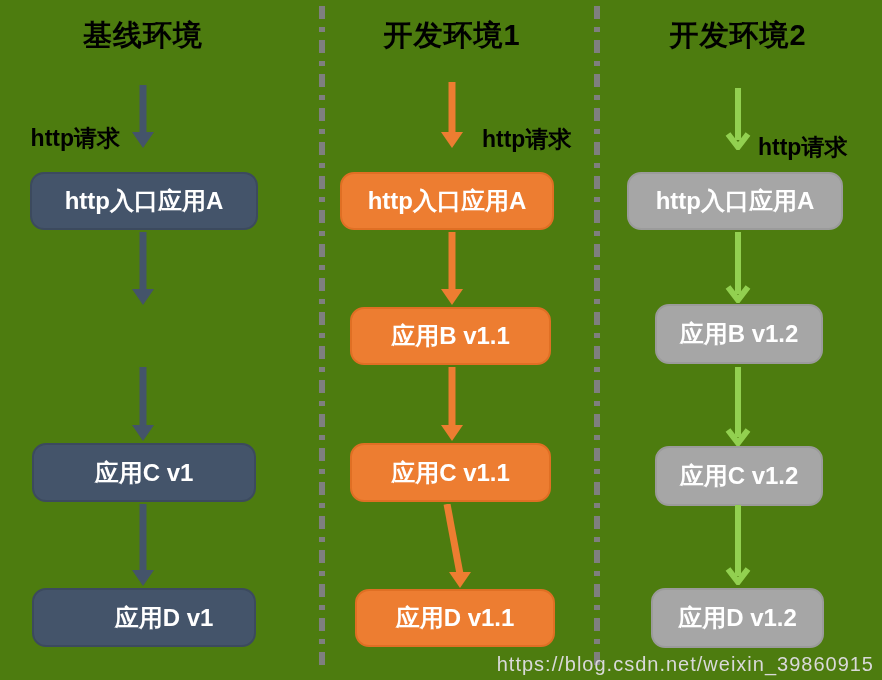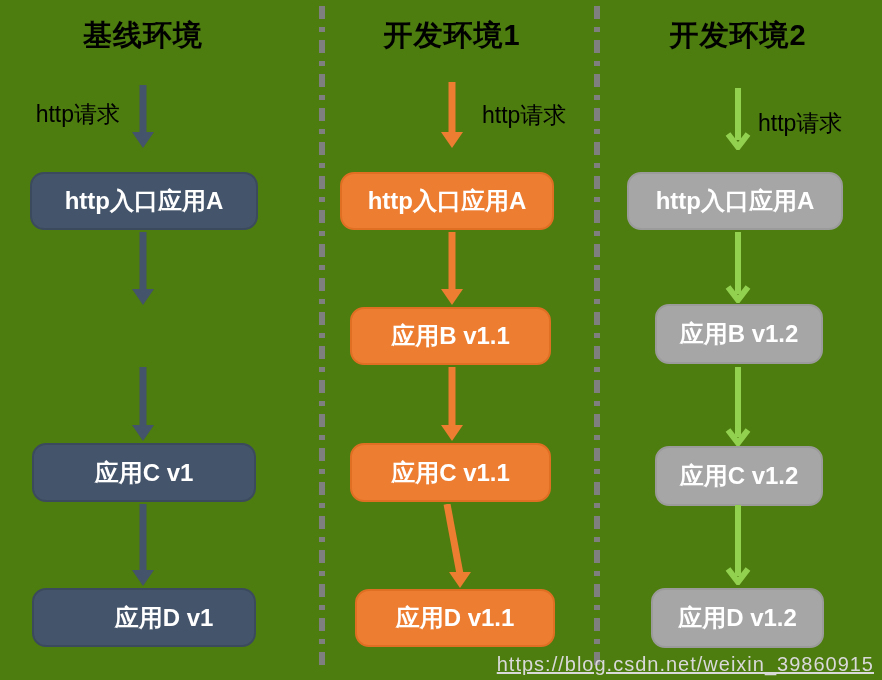--- a/index.html
+++ b/index.html
@@ -5,39 +5,39 @@
   html,body{margin:0;padding:0;background:#ffffff;}
   .stage{
     position:relative;width:882px;height:680px;background:#4d7c0f;overflow:hidden;
     font-family:"Liberation Sans",sans-serif;
   }
   .title{
     position:absolute;font-size:29px;font-weight:700;color:#000000;
     text-align:center;letter-spacing:1px;white-space:nowrap;
   }
   .req{
-    position:absolute;font-size:23px;font-weight:400;color:#000000;white-space:nowrap;
+    position:absolute;font-size:23px;font-weight:700;color:#000000;white-space:nowrap;margin-top:24px;
   }
   .node{
     position:absolute;border-radius:14px;display:flex;align-items:center;justify-content:center;
     color:#ffffff;font-size:24px;font-weight:700;white-space:nowrap;box-sizing:border-box;
   }
   .node.baseline{background:#44546A;border:2px solid #3c4a5e;}
   .node.dev1{background:#ED7D31;border:2px solid #e06f24;}
   .node.dev2{background:#A6A6A6;border:2px solid #9b9b9b;}
   .flow{position:absolute;}
   .sep{
     position:absolute;top:6px;height:666px;width:6px;
     background:repeating-linear-gradient(to bottom,
       #7f7f7f 0 13px, transparent 13px 21px,
       #7f7f7f 21px 26px, transparent 26px 34px);
   }
   .watermark{
     position:absolute;right:8px;bottom:4px;font-size:20px;color:#d9d9d9;
-    letter-spacing:1px;white-space:nowrap;text-decoration:underline;
+    letter-spacing:1px;white-space:nowrap;
   }
 </style>
 </head>
 <body>
 
 <div class="stage">
 
   <div class="sep" style="left:319px;"></div>
   <div class="sep" style="left:594px;"></div>
 

